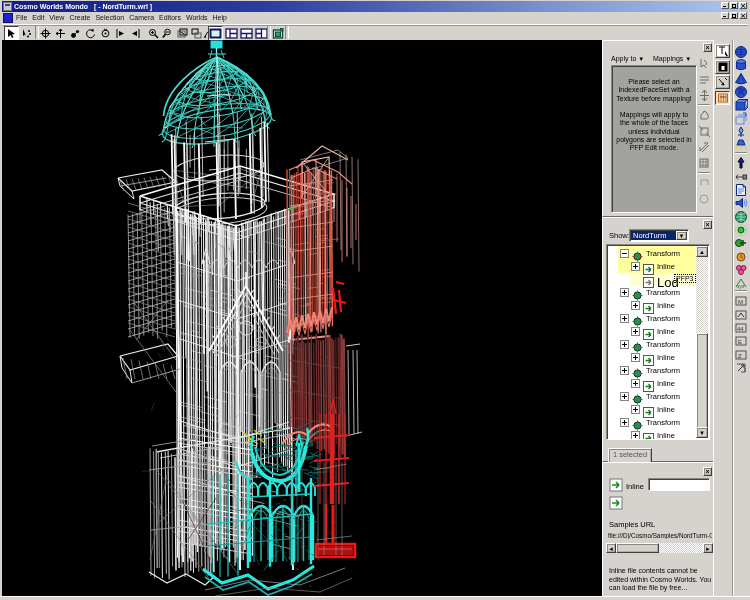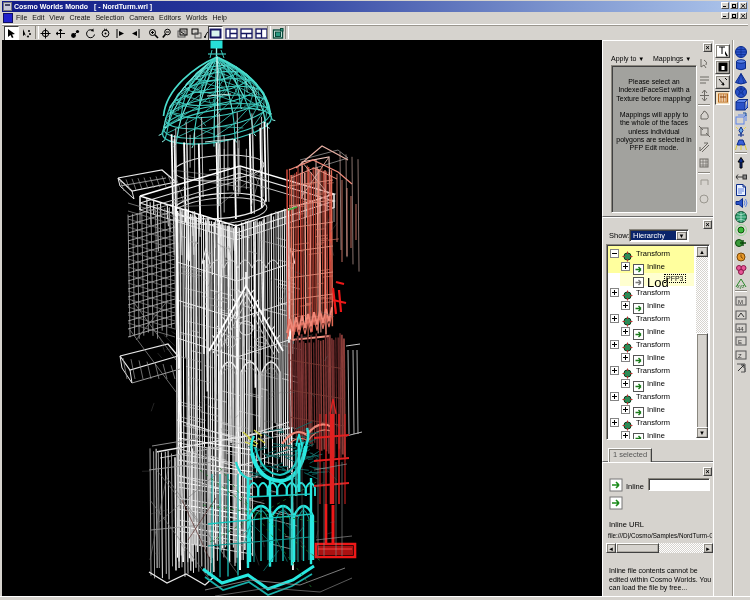--- a/index.html
+++ b/index.html
@@ -1290,25 +1290,25 @@
       <path d="M3 3 H10 M3 3 V8 M10 3 V8" stroke="#9a978f" fill="none"></path>
     </svg></div>
 <div style="position:absolute;left:698px;top:192px;width:13px;height:13px;"><svg width="13" height="13" viewBox="0 0 13 13">
       <circle cx="6" cy="6" r="4" fill="none" stroke="#9a978f"></circle>
     </svg></div>
 
 <div class="panel" style="left:602px;top:217px;width:112px;height:245px;">
   <div class="rb" style="left:100px;top:2px;width:9px;height:9px;display:flex;align-items:center;justify-content:center;font-size:7px;font-weight:bold;">×</div>
   <div style="position:absolute;left:6px;top:13px;font-size:7.5px;">Show:</div>
   <div class="sunk" style="position:absolute;left:26px;top:11px;width:60px;height:13px;background:#fff;">
-    <div style="position:absolute;left:1px;top:1px;right:12px;bottom:1px;background:#0a246a;color:#fff;font-size:7.5px;padding-left:2px;">Hierarchy</div>
+    <div style="position:absolute;left:1px;top:1px;right:12px;bottom:1px;background:#0a246a;color:#fff;font-size:7.5px;padding-left:2px;">NordTurm</div>
     <div class="rb" style="right:1px;top:1px;left:auto;width:11px;height:9px;text-align:center;font-size:6px;line-height:9px;">▼</div>
   </div>
   <div class="sunk" style="position:absolute;left:3px;top:26px;width:104px;height:196px;background:#fff;overflow:hidden;">
-    <div style="position:absolute;left:1px;top:1px;width:88px;height:192px;">
+    <div style="position:absolute;left:11px;top:1px;width:88px;height:192px;">
         <div style="position:absolute;left:0px;top:0px;width:86px;height:27px;background:#ffff9e;"></div>
         <div style="position:absolute;left:12px;top:27px;width:74px;height:13px;background:#ffffd0;"></div>
         <div style="position:absolute;left:2px;top:3px;width:9px;height:9px;background:#fff;border:1px solid #848484;box-sizing:border-box;">
           <div style="position:absolute;left:1px;top:3px;width:5px;height:1px;background:#000;"></div>
         </div>
         <div style="position:absolute;left:14px;top:2px;width:11px;height:11px;"><svg width="11" height="11" viewBox="0 0 11 11">
             <circle cx="5.5" cy="5.5" r="3.6" fill="#2e8b57" stroke="#0a3a1a"></circle>
             <path d="M5.5 0.5 V3 M5.5 8 V10.5 M0.5 5.5 H3 M8 5.5 H10.5" stroke="#c03030"></path>
           </svg></div>
         <div style="position:absolute;left:28px;top:3px;font-size:7.5px;">Transform</div>
@@ -1450,21 +1450,21 @@
   <div style="position:absolute;left:6px;top:15px;width:14px;height:14px;"><svg width="14" height="14" viewBox="0 0 14 14">
         <rect x="1" y="1" width="12" height="12" fill="#fff" stroke="#777"></rect>
         <path d="M3 7 H10 M10 7 L7 4 M10 7 L7 10" stroke="#1a8a1a" stroke-width="1.6" fill="none"></path>
       </svg></div>
   <div style="position:absolute;left:23px;top:19px;font-size:7.5px;">Inline</div>
   <div class="sunk" style="position:absolute;left:45px;top:15px;width:62px;height:13px;background:#fff;"></div>
   <div style="position:absolute;left:6px;top:33px;width:14px;height:14px;"><svg width="14" height="14" viewBox="0 0 14 14">
         <rect x="1" y="1" width="12" height="12" fill="#fff" stroke="#777"></rect>
         <path d="M3 7 H10 M10 7 L7 4 M10 7 L7 10" stroke="#1a8a1a" stroke-width="1.6" fill="none"></path>
       </svg></div>
-  <div style="position:absolute;left:6px;top:57px;font-size:7.5px;">Inline URL</div>
+  <div style="position:absolute;left:6px;top:57px;font-size:7.5px;">Samples URL</div>
   <div style="position:absolute;left:5px;top:69px;font-size:6.3px;white-space:nowrap;overflow:hidden;width:104px;">file:///D|/Cosmo/Samples/NordTurm-Gebäude</div>
   <div style="position:absolute;left:3px;top:80px;width:107px;height:10px;background-image:linear-gradient(45deg,#fff 25%,transparent 25%,transparent 75%,#fff 75%),linear-gradient(45deg,#fff 25%,transparent 25%,transparent 75%,#fff 75%);background-size:2px 2px;background-position:0 0,1px 1px;background-color:#d6d3ce;">
     <div class="rb" style="left:0;top:0;width:10px;height:10px;text-align:center;font-size:6px;line-height:10px;">◄</div>
     <div class="rb" style="left:10px;top:0;width:43px;height:10px;"></div>
     <div class="rb" style="right:0;left:auto;top:0;width:10px;height:10px;text-align:center;font-size:6px;line-height:10px;">►</div>
   </div>
   <div style="position:absolute;left:6px;top:104px;font-size:7px;line-height:8.5px;color:#000;">Inline file contents cannot be edited within Cosmo Worlds. You can load the file by free...</div>
 </div>
 <div style="position:absolute;left:713px;top:40px;width:19px;height:557px;background:#d6d3ce;border-left:1px solid #fff;"></div>
 <div class="rb" style="left:715px;top:44px;width:15px;height:14px;background:#fff;display:flex;align-items:center;justify-content:center;">

